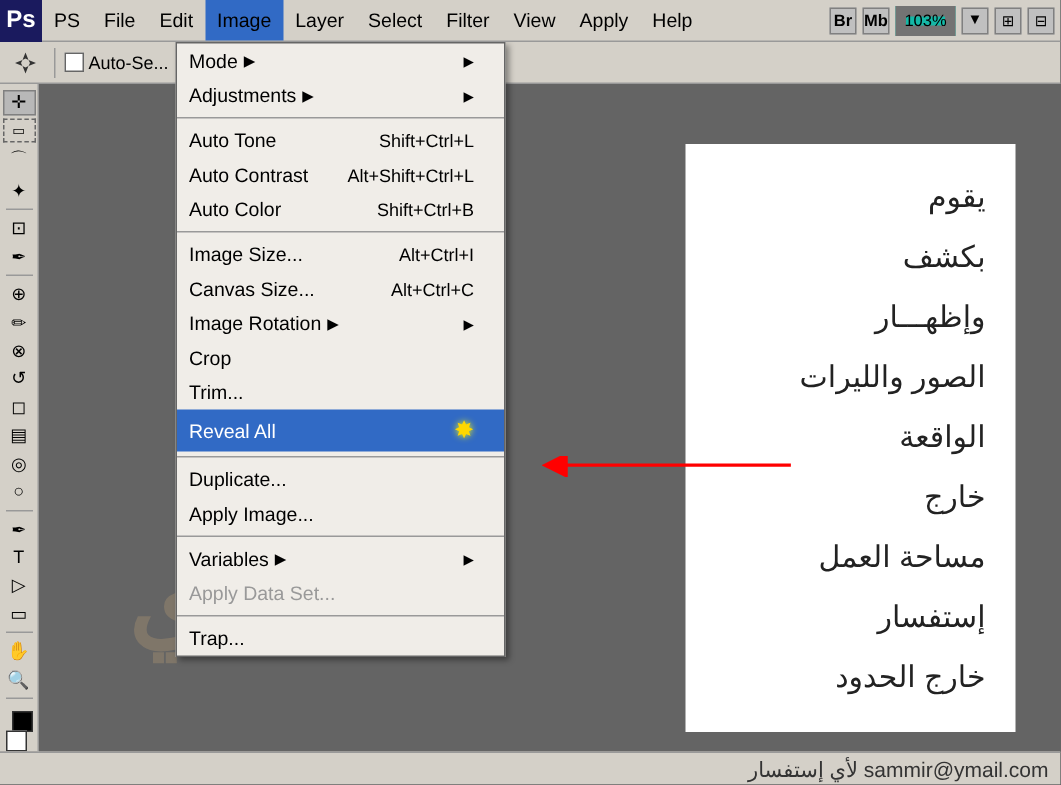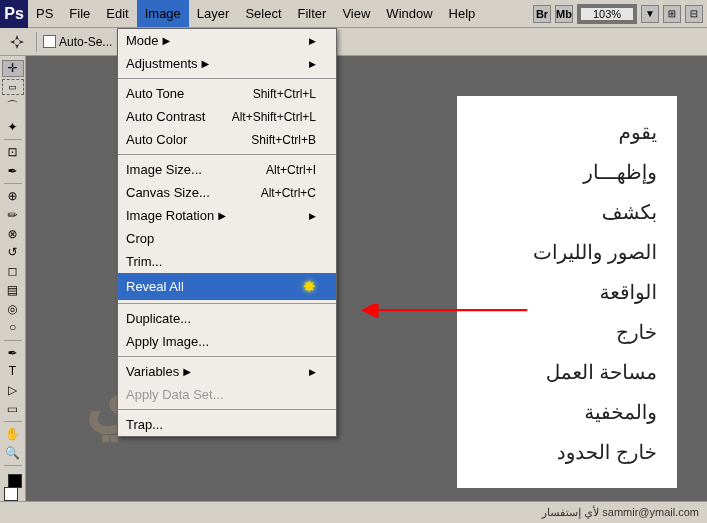--- a/index.html
+++ b/index.html
@@ -206,21 +206,21 @@
     .bottom-bar {
       position: absolute;
       bottom: 0;
       width: 100%;
       height: 22px;
       background: #d4d0c8;
       border-top: 1px solid #999;
       display: flex;
       align-items: center;
       padding: 0 8px;
-      font-size: 11px;
+      font-size: 14px;
       color: #333;
     }
     .bottom-bar-right {
       margin-left: auto;
       direction: rtl;
     }
 
     
     .dropdown-overlay {
       position: absolute;
@@ -288,27 +288,27 @@
   <div class="menu-bar-logo">Ps</div>
   <div class="menu-items">
     <div class="menu-item">PS</div>
     <div class="menu-item">File</div>
     <div class="menu-item">Edit</div>
     <div class="menu-item active">Image</div>
     <div class="menu-item">Layer</div>
     <div class="menu-item">Select</div>
     <div class="menu-item">Filter</div>
     <div class="menu-item">View</div>
-    <div class="menu-item">Window</div>
+    <div class="menu-item">Apply</div>
     <div class="menu-item">Help</div>
   </div>
   <div class="menu-bar-right">
     <div class="menu-bar-btn" style="font-size:11px;font-weight:bold;">Br</div>
     <div class="menu-bar-btn" style="font-size:11px;font-weight:bold;">Mb</div>
-    <div style="width:60px;height:20px;background:#e5e5e5;border:4px solid #737373;font-size:11px;display:flex;align-items:center;justify-content:center;">103%</div>
+    <div style="width:40px;height:20px;background:#14b8a6;border:7px solid #737373;font-size:11px;display:flex;align-items:center;justify-content:center;">103%</div>
     <div class="menu-bar-btn">▼</div>
     <div class="menu-bar-btn">⊞</div>
     <div class="menu-bar-btn">⊟</div>
   </div>
 </div>
 
 <div class="toolbar">
   <div class="toolbar-btn">
     <svg width="16" height="16" viewBox="0 0 16 16">
         <polygon points="8,1 10,6 8,5 8,8 11,8 10,6 15,8 10,10 11,8 8,8 8,11 10,10 8,15 6,10 8,11 8,8 5,8 6,10 1,8 6,6 5,8 8,8 8,5 6,6" fill="#333"></polygon>
@@ -356,26 +356,26 @@
     <div style="display:flex;flex-direction:column;align-items:center;gap:1px;margin-top:2px;">
       <div style="width:14px;height:14px;background:#000;border:1px solid #333;position:relative;left:2px;top:2px;"></div>
       <div style="width:14px;height:14px;background:#fff;border:1px solid #333;position:relative;right:2px;"></div>
     </div>
   </div>
 
   <div class="canvas-area">
 
     <div class="canvas-content">
       <div>يقوم</div>
+      <div>بكشف</div>
       <div>وإظهـــار</div>
-      <div>بكشف</div>
       <div>الصور والليرات الواقعة</div>
       <div>خارج</div>
       <div>مساحة العمل</div>
-      <div>والمخفية</div>
+      <div>إستفسار</div>
       <div>خارج الحدود</div>
     </div>
 
     <svg class="red-arrow" viewBox="0 0 160 16" xmlns="http://www.w3.org/2000/svg" style="position:absolute;top:248px;left:305px;width:200px;height:14px;">
       <defs>
         <marker id="arrowhead" markerWidth="8" markerHeight="8" refX="4" refY="4" orient="auto">
           <polygon points="0 0, 8 4, 0 8" fill="red"></polygon>
         </marker>
       </defs>
       <line x1="190" y1="7" x2="10" y2="7" stroke="red" stroke-width="2.5" marker-end="url(#arrowhead)"></line>

